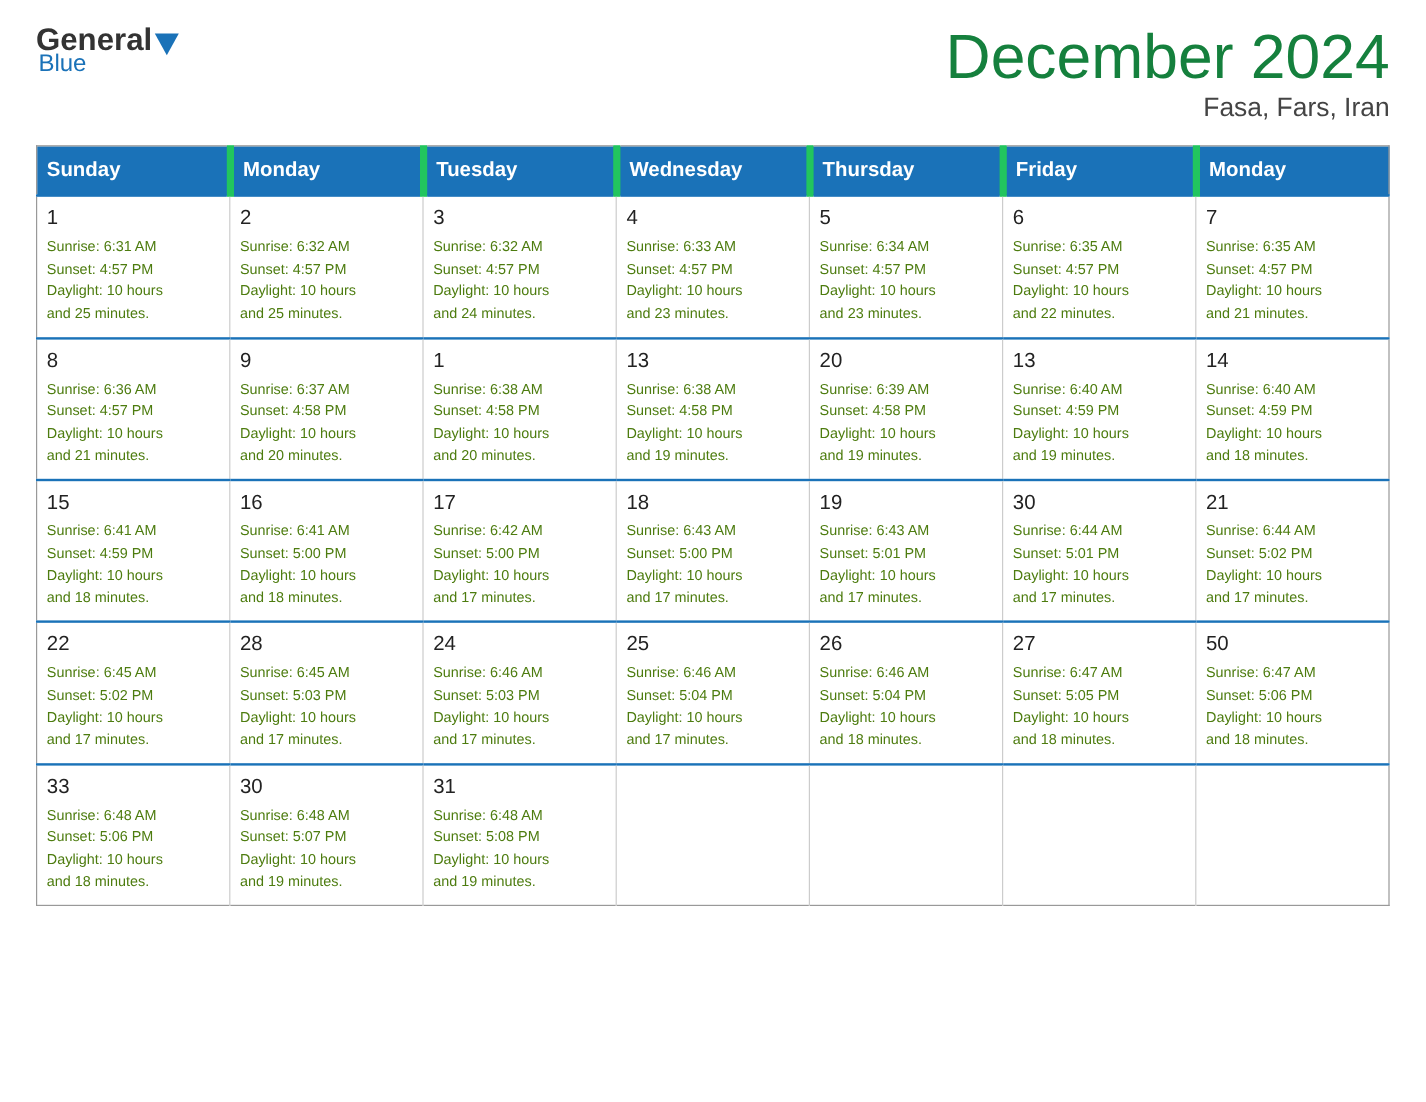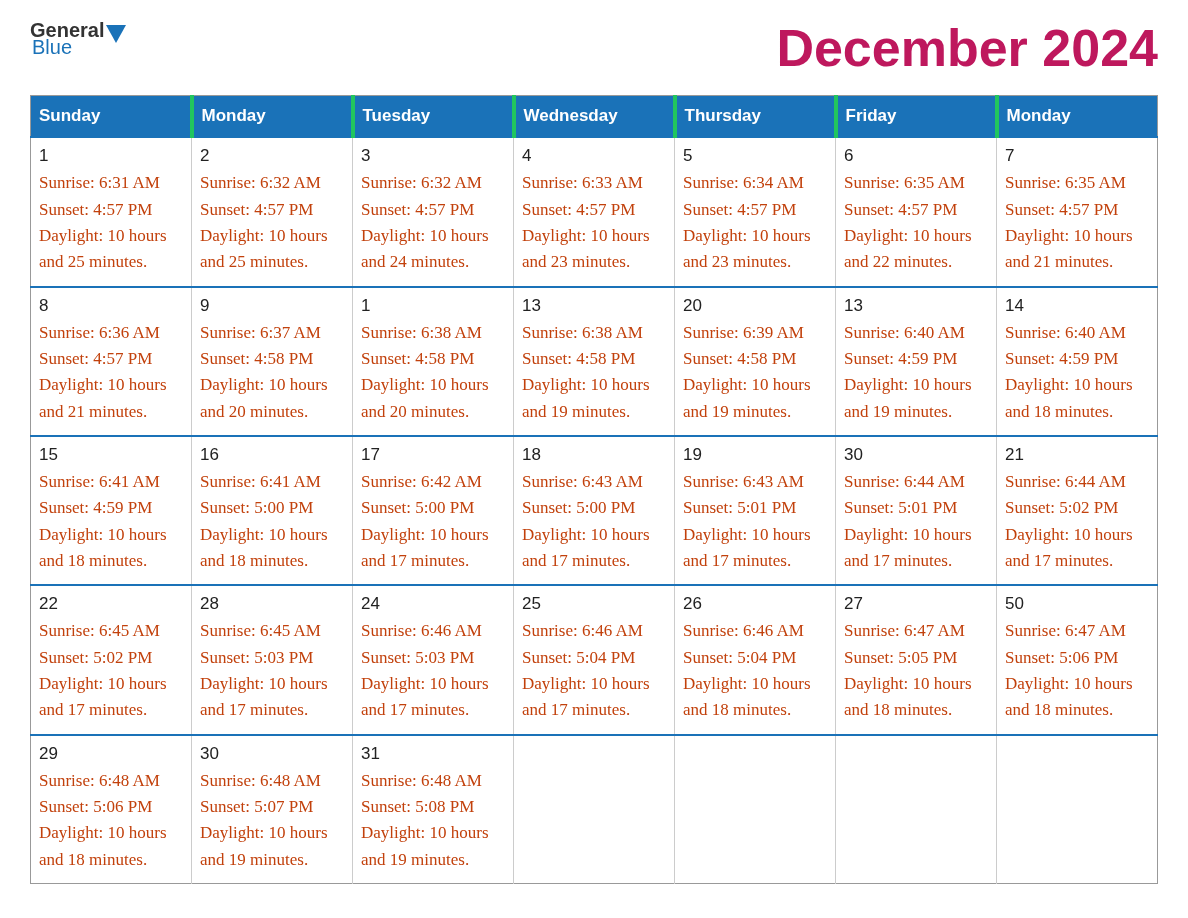--- a/index.html
+++ b/index.html
@@ -19,21 +19,21 @@
       margin-bottom: 18px;
     }
     .logo-area {
       display: flex;
       flex-direction: column;
       align-items: flex-start;
     }
     .logo-text {
       display: flex;
       align-items: center;
-      font-size: 20px;
+      font-size: 26px;
       font-weight: bold;
       color: #333;
       line-height: 1;
     }
     .logo-general {
       color: #333;
     }
     .logo-triangle {
       display: inline-block;
       width: 0;
@@ -46,22 +46,22 @@
       top: 4px;
     }
     .logo-blue {
       color: #1a72b8;
     }
     .title-area {
       text-align: right;
     }
     .month-title {
       font-size: 52px;
-      font-weight: bold;
-      color: #be185d;
+      font-weight: normal;
+      color: #15803d;
       line-height: 1.1;
     }
     .location-subtitle {
       font-size: 22px;
       color: #444;
       text-align: right;
     }
 
     
     .calendar {
@@ -69,21 +69,21 @@
       border-collapse: collapse;
       border: 1px solid #999;
     }
     .calendar thead tr th {
       background-color: #1a72b8;
       color: #fff;
       font-size: 17px;
       font-weight: bold;
       padding: 10px 8px;
       text-align: left;
-      border-right: 4px solid #22c55e;
+      border-right: 6px solid #22c55e;
     }
     .calendar thead tr th:last-child {
       border-right: none;
     }
     .calendar tbody tr td {
       vertical-align: top;
       padding: 8px 8px 10px 8px;
       border-right: 1px solid #ccc;
       border-top: 2px solid #1a72b8;
       font-size: 13px;
@@ -95,44 +95,44 @@
       border-right: none;
     }
     .day-number {
       font-size: 17px;
       font-weight: normal;
       color: #222;
       display: block;
       margin-bottom: 4px;
     }
     .day-info {
-      font-size: 17px;
+      font-size: 12px;
       line-height: 1.55;
-      color: #c2410c;
-      font-family: Liberation Serif, serif;
+      color: #4d7c0f;
     }
     .empty-cell {
       background: #fff;
     }
   </style>
 </head>
 <body>
 
 <div class="header">
   <div class="logo-area">
     <div class="logo-text">
       <span class="logo-general">General</span>
       <span class="logo-triangle"></span>
     </div>
     <div style="font-size:20px; font-weight:normal; color:#1a72b8; margin-top:-4px; padding-left:2px;">
       <span class="logo-blue">Blue</span>
     </div>
   </div>
   <div class="title-area">
     <div class="month-title">December 2024</div>
+    <div class="location-subtitle">Fasa, Fars, Iran</div>
   </div>
 </div>
 
 <table class="calendar">
   <thead>
     <tr>
     <th>Sunday</th>
         <th>Monday</th>
         <th>Tuesday</th>
         <th>Wednesday</th>
@@ -257,21 +257,21 @@
           <span class="day-number">27</span>
           <div class="day-info">Sunrise: 6:47 AM<br>Sunset: 5:05 PM<br>Daylight: 10 hours<br>and 18 minutes.</div>
         </td>
         <td>
           <span class="day-number">50</span>
           <div class="day-info">Sunrise: 6:47 AM<br>Sunset: 5:06 PM<br>Daylight: 10 hours<br>and 18 minutes.</div>
         </td>
       </tr>
       <tr>
         <td>
-          <span class="day-number">29</span>
+          <span class="day-number">33</span>
           <div class="day-info">Sunrise: 6:48 AM<br>Sunset: 5:06 PM<br>Daylight: 10 hours<br>and 18 minutes.</div>
         </td>
         <td>
           <span class="day-number">30</span>
           <div class="day-info">Sunrise: 6:48 AM<br>Sunset: 5:07 PM<br>Daylight: 10 hours<br>and 19 minutes.</div>
         </td>
         <td>
           <span class="day-number">31</span>
           <div class="day-info">Sunrise: 6:48 AM<br>Sunset: 5:08 PM<br>Daylight: 10 hours<br>and 19 minutes.</div>
         </td>

